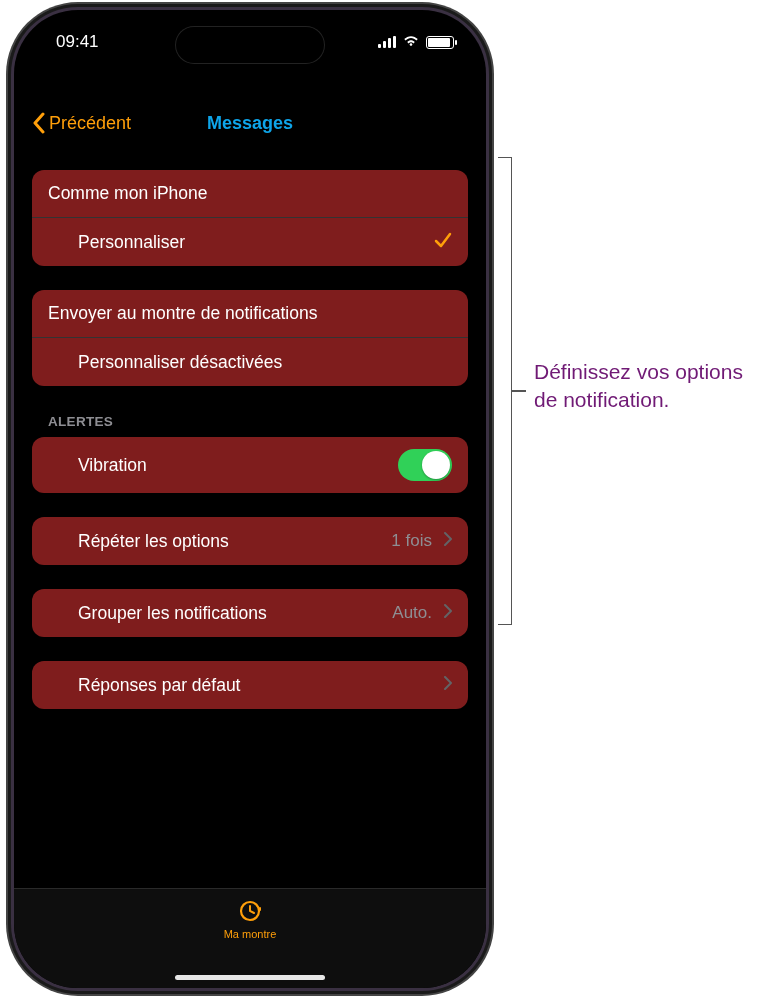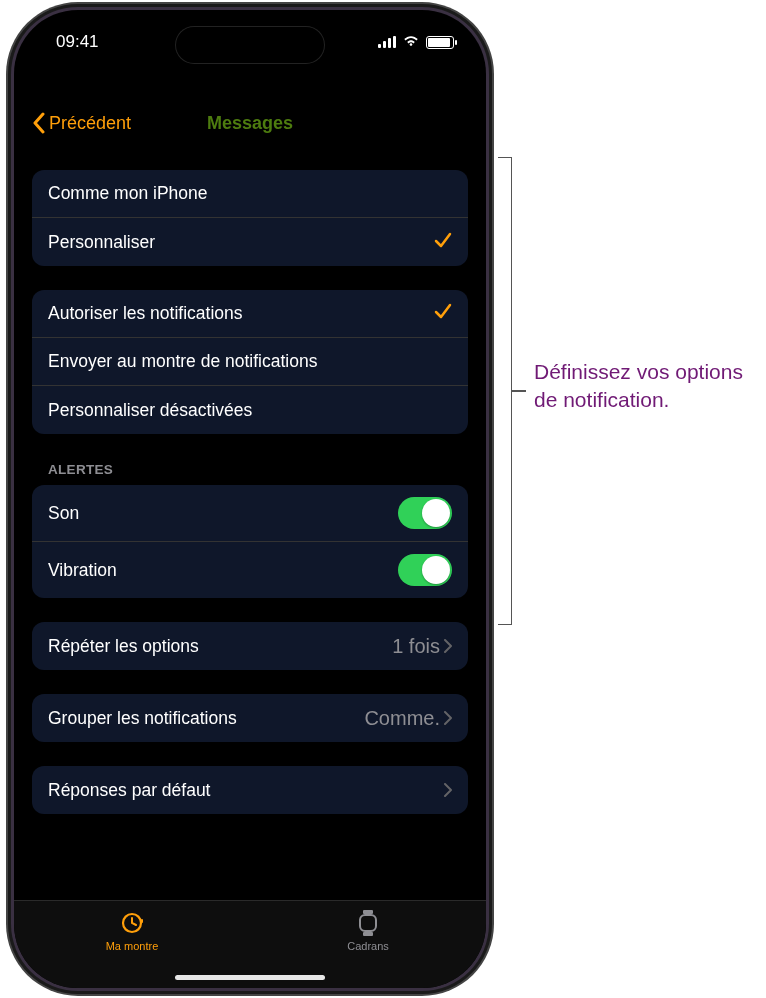--- a/index.html
+++ b/index.html
@@ -53,57 +53,57 @@
     .battery::after{content:"";position:absolute;right:-4px;top:3px;width:2px;height:5px;background:#fff;border-radius:1px;}
     .battery-fill{position:absolute;left:1px;top:1px;bottom:1px;width:22px;background:#fff;border-radius:1px;}
     
     .nav-bar {
       position: absolute;
       top: 80px; left:0; right:0;
       height: 44px;
       display:flex; align-items:flex-end; justify-content:center;
       color:#fff;
     }
-    .nav-title { font-size:18px; font-weight:600; color:#4d7c0f;}
+    .nav-title { font-size:18px; font-weight:600; color:#0ea5e9;}
     .nav-back { position:absolute; left:18px; display:flex; align-items:center; color:#ff9f0a; font-size:18px; font-weight:400; gap:4px;}
     .nav-back svg{width:13px;height:22px;}
     
     .content {
       position:absolute;
       top:130px; bottom:88px; left:0; right:0;
       overflow:hidden;
       padding: 0 18px;
     }
-    .group { background:#0f172a; border-radius:12px; margin-top:24px; overflow:hidden;}
+    .group { background:#7f1d1d; border-radius:12px; margin-top:24px; overflow:hidden;}
     .group:first-child{margin-top:30px;}
     .row {
       min-height:48px;
       padding: 12px 16px;
       display:flex; align-items:center; justify-content:space-between;
       color:#fff; font-size:17.5px;
       border-bottom:0.5px solid #333;
     }
-    .row:last-child{border-bottom:none;}
+    .row:last-child{border-bottom:none;margin-left:30px;}
     .check-icon svg{width:18px;height:18px;}
     .toggle {
       width:54px; height:32px; background:#30d158; border-radius:16px; position:relative;
     }
     .toggle::after{content:"";position:absolute;right:2px;top:2px;width:28px;height:28px;background:#fff;border-radius:50%;box-shadow:0 1px 2px rgba(0,0,0,.3);}
     .section-header{
       color:#8e8e93; font-size:13.5px; text-transform:uppercase; letter-spacing:0.3px;
       padding: 28px 16px 8px; font-weight:700;
     }
-    .row-detail { color:#8e8e93; font-size:20px; display:flex; align-items:center; gap:4px;}
+    .row-detail { color:#8e8e93; font-size:17px; display:flex; align-items:center; gap:12px;}
     .chevron svg{width:8px;height:14px;}
     .group.tight{margin-top:0;}
     
     .tab-bar {
       position:absolute;
       bottom:0;left:0;right:0;
-      height:88px;
+      height:100px;
       background:rgba(15,15,15,0.96);
       border-top:0.5px solid #2a2a2a;
       display:flex; justify-content:space-around; align-items:flex-start;
       padding-top:8px;
     }
     .tab-item{
       display:flex;flex-direction:column;align-items:center;gap:3px;
       color:#8e8e93; font-size:11px;
       flex:1;
     }
@@ -191,41 +191,29 @@
         <span class="check-icon">
           <svg viewBox="0 0 18 18">
               <path fill="none" stroke="#ff9f0a" stroke-width="2.5" stroke-linecap="round" stroke-linejoin="round" d="M2 10 L7 15 L16 3"></path>
             </svg>
         </span>
       </div>
     </div>
 
     <div class="group">
       <div class="row">
-        <span>Autoriser les notifications</span>
-        <span class="check-icon">
-          <svg viewBox="0 0 18 18">
-              <path fill="none" stroke="#ff9f0a" stroke-width="2.5" stroke-linecap="round" stroke-linejoin="round" d="M2 10 L7 15 L16 3"></path>
-            </svg>
-        </span>
-      </div>
-      <div class="row">
         <span>Envoyer au montre de notifications</span>
       </div>
       <div class="row">
         <span>Personnaliser désactivées</span>
       </div>
     </div>
 
     <div class="section-header">ALERTES</div>
     <div class="group tight">
-      <div class="row">
-        <span>Son</span>
-        <div class="toggle"></div>
-      </div>
       <div class="row">
         <span>Vibration</span>
         <div class="toggle"></div>
       </div>
     </div>
 
     <div class="group">
       <div class="row">
         <span>Répéter les options</span>
         <div class="row-detail">
@@ -236,21 +224,21 @@
               </svg>
           </span>
         </div>
       </div>
     </div>
 
     <div class="group">
       <div class="row">
         <span>Grouper les notifications</span>
         <div class="row-detail">
-          <span>Comme.</span>
+          <span>Auto.</span>
           <span class="chevron">
             <svg viewBox="0 0 8 14">
                 <path fill="none" stroke="#636366" stroke-width="2" stroke-linecap="round" stroke-linejoin="round" d="M1 1 L7 7 L1 13"></path>
               </svg>
           </span>
         </div>
       </div>
     </div>
 
     <div class="group">
@@ -272,29 +260,19 @@
     <div class="tab-item active">
       <div class="tab-icon">
         <svg width="26" height="26" viewBox="0 0 26 26">
             <circle cx="13" cy="13" r="9" fill="none" stroke="#ff9f0a" stroke-width="2.2"></circle>
             <path d="M13 8 L13 13 L17 15" stroke="#ff9f0a" stroke-width="2" fill="none" stroke-linecap="round"></path>
             <rect x="22" y="9" width="2" height="4" rx="1" fill="#ff9f0a"></rect>
           </svg>
       </div>
       <span>Ma montre</span>
     </div>
-    <div class="tab-item">
-      <div class="tab-icon">
-        <svg width="24" height="28" viewBox="0 0 24 28">
-            <rect x="7" y="1" width="10" height="4" rx="1" fill="#8e8e93"></rect>
-            <rect x="4" y="6" width="16" height="16" rx="5" fill="none" stroke="#8e8e93" stroke-width="2"></rect>
-            <rect x="7" y="23" width="10" height="4" rx="1" fill="#8e8e93"></rect>
-          </svg>
-      </div>
-      <span>Cadrans</span>
-    </div>
   </div>
   <div class="home-indicator"></div>
 </div>
 
 <div class="callout-bracket"></div>
 <div class="callout-tick"></div>
 <div class="callout-text">Définissez vos options de notification.</div>
 
 </body></html>

